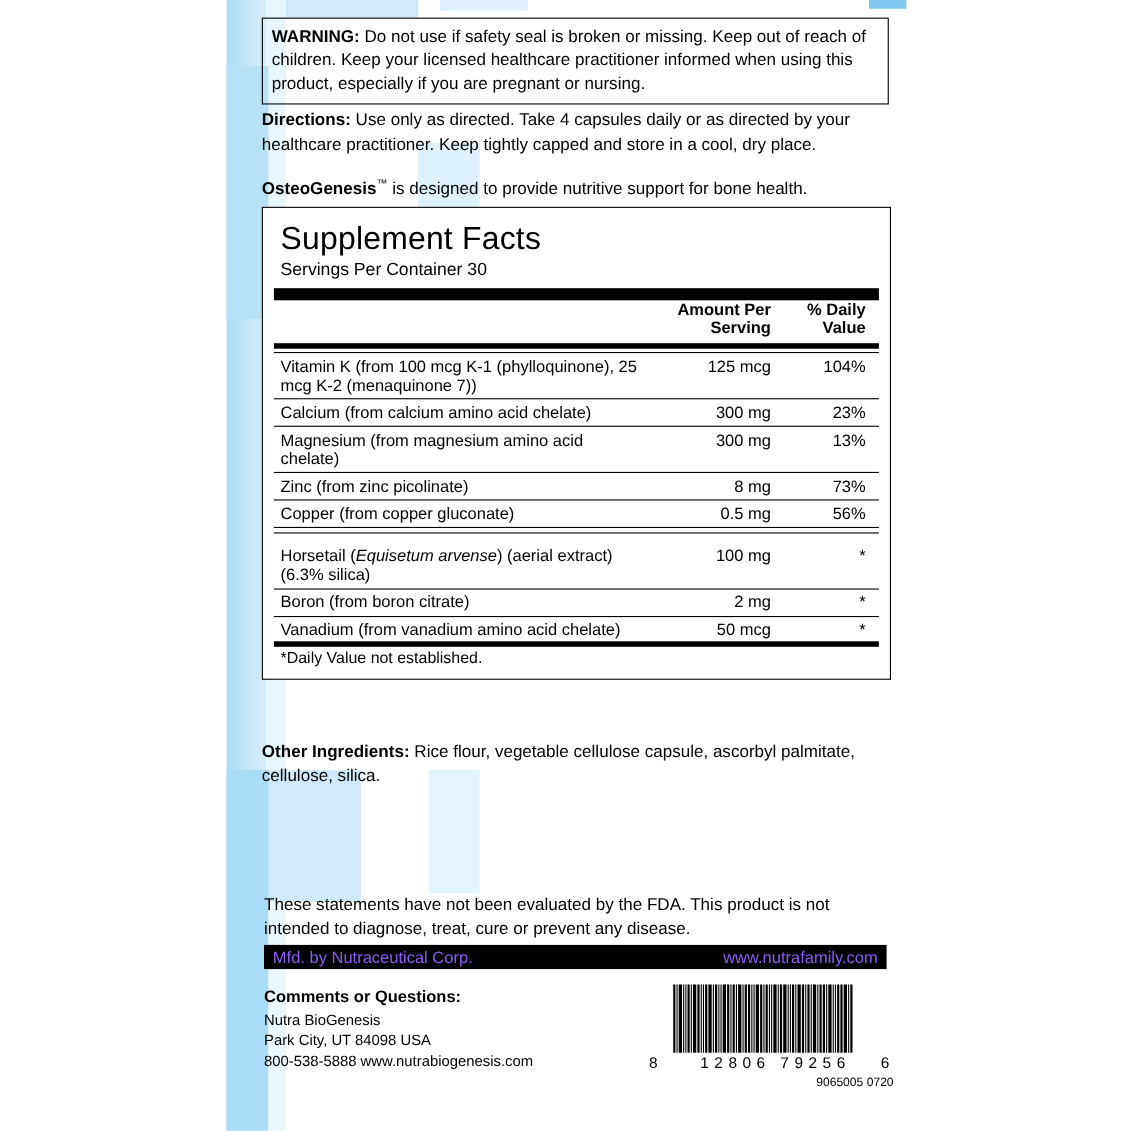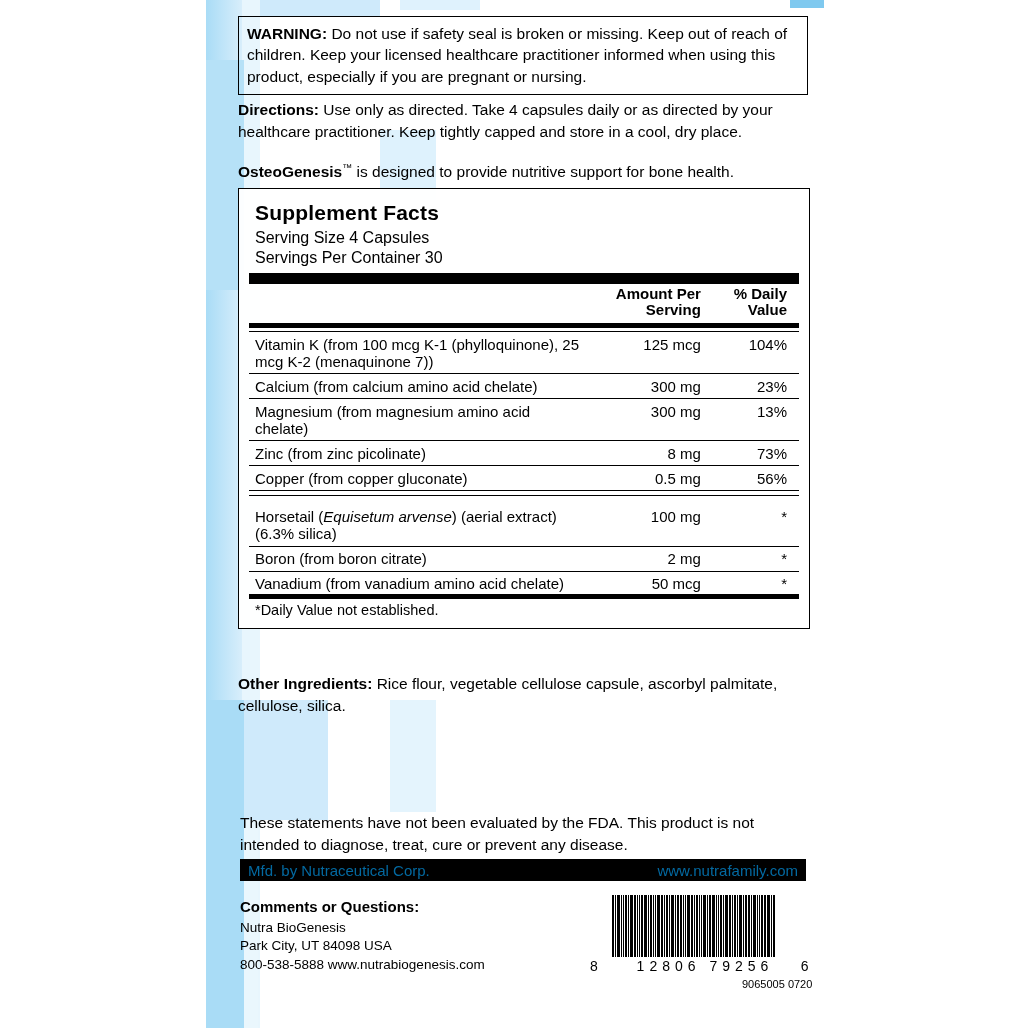--- a/index.html
+++ b/index.html
@@ -79,22 +79,22 @@
   .sf-panel {
     position: absolute;
     left: 238px; top: 188px;
     width: 572px;
     border: 1.5px solid #000;
     box-sizing: border-box;
     padding: 10px 10px 8px 10px;
     background: rgba(255,255,255,0.96);
   }
   .sf-title {
-    font-size: 21px;
-    font-weight: bold;
+    font-size: 29px;
+    font-weight: normal;
     letter-spacing: 0.2px;
     line-height: 1.05;
     margin: 3px 0 4px 6px;
   }
   .sf-serving {
     font-size: 16px;
     line-height: 1.22;
     margin-left: 6px;
   }
   .rule-thick {
@@ -153,21 +153,21 @@
     font-size: 15.5px;
     line-height: 1.42;
   }
 
   .mfd-bar {
     position: absolute;
     left: 240px; top: 859px;
     width: 566px;
     height: 22px;
     background: #000;
-    color: #0369a1;
+    color: #8b5cf6;
     display: flex;
     align-items: center;
     justify-content: space-between;
     padding: 0 8px;
     box-sizing: border-box;
     font-size: 15px;
   }
 
   .contact {
     position: absolute;
@@ -240,21 +240,20 @@
   <div class="directions">
     <b>Directions:</b><span> Use only as directed. Take 4 capsules daily or as directed by your healthcare practitioner. Keep tightly capped and store in a cool, dry place.</span>
   </div>
 
   <div class="tagline">
     <b>OsteoGenesis</b><span class="tm">™</span><span> is designed to provide nutritive support for bone health.</span>
   </div>
 
   <div class="sf-panel">
     <div class="sf-title">Supplement Facts</div>
-    <div class="sf-serving">Serving Size 4 Capsules</div>
     <div class="sf-serving">Servings Per Container 30</div>
 
     <div class="rule-thick"></div>
 
     <table class="sf">
       <tbody>
           <tr class="hdr-row">
         <th class="col-name"></th>
         <th class="col-amt">
           <span>Amount Per</span><br>

